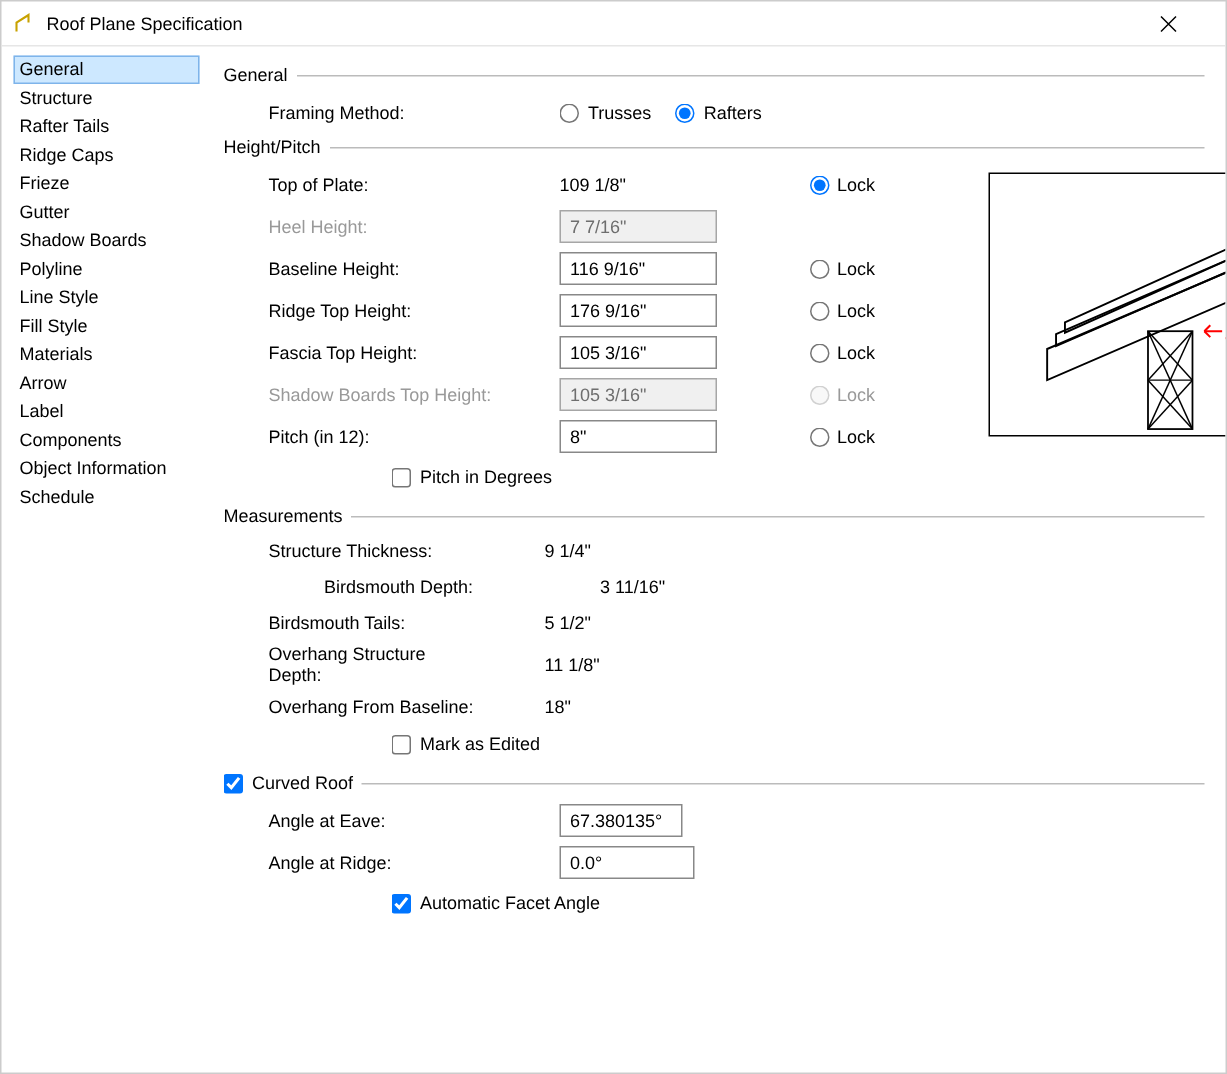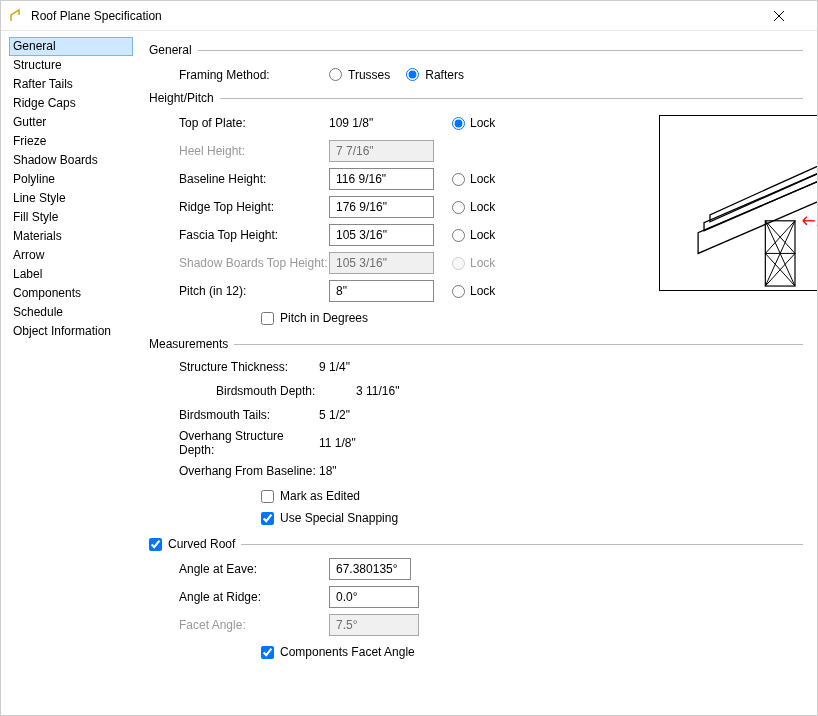--- a/index.html
+++ b/index.html
@@ -76,20 +76,21 @@
   }
   .section-header input[type=checkbox] {
     margin-right: 6px;
     width: 13px; height: 13px;
   }
   .row {
     display: flex;
     align-items: center;
     min-height: 24px;
     margin-bottom: 4px;
+    gap: 44px;
   }
   .indent1 { padding-left: 30px; }
   .lbl {
     width: 150px;
   }
   .lbl.wide { width: 150px; }
   .disabled { color: #999; }
   .val-static {
     width: 105px;
   }
@@ -114,21 +115,21 @@
   }
   .radio-cell input[type=radio] {
     width: 13px; height: 13px;
   }
   .radiogroup {
     display: flex;
     align-items: center;
     gap: 6px;
   }
   .radiogroup label {
-    display: flex; align-items: flex-start; gap: 6px;
+    display: flex; align-items: center; gap: 6px;
     margin-right: 10px;
   }
   .chk-row {
     display: flex;
     align-items: center;
     gap: 6px;
     margin-left: 112px;
     min-height: 22px;
   }
   .chk-row input[type=checkbox] {
@@ -165,32 +166,32 @@
     </div>
   </div>
 
   <div class="body">
 
     <div class="sidebar">
       <div class="sidebar-item selected">General</div>
       <div class="sidebar-item">Structure</div>
       <div class="sidebar-item">Rafter Tails</div>
       <div class="sidebar-item">Ridge Caps</div>
+      <div class="sidebar-item">Frieze</div>
       <div class="sidebar-item">Gutter</div>
-      <div class="sidebar-item">Frieze</div>
       <div class="sidebar-item">Shadow Boards</div>
       <div class="sidebar-item">Polyline</div>
       <div class="sidebar-item">Line Style</div>
       <div class="sidebar-item">Fill Style</div>
       <div class="sidebar-item">Materials</div>
       <div class="sidebar-item">Arrow</div>
       <div class="sidebar-item">Label</div>
       <div class="sidebar-item">Components</div>
+      <div class="sidebar-item">Object Information</div>
       <div class="sidebar-item">Schedule</div>
-      <div class="sidebar-item">Object Information</div>
     </div>
 
     <div class="main">
 
       <div class="section-header">
         <span class="label">General</span>
         <div class="line"></div>
       </div>
       <div class="row indent1">
         <span class="lbl">Framing Method:</span>
@@ -300,48 +301,40 @@
       </div>
       <div class="row indent1" style="min-height:20px;">
         <span class="lbl" style="width:140px;">Overhang From Baseline:</span>
         <span>18"</span>
       </div>
 
       <div class="chk-row">
         <input type="checkbox" style="">
         <span>Mark as Edited</span>
       </div>
-      <div class="chk-row">
-        <input type="checkbox" checked="" style="">
-        <span>Use Special Snapping</span>
-      </div>
 
       <div class="top-gap"></div>
 
       <div class="section-header">
         <input type="checkbox" checked="" style="">
         <span class="label">Curved Roof</span>
         <div class="line"></div>
       </div>
 
       <div class="row indent1">
         <span class="lbl" style="width:150px;">Angle at Eave:</span>
         <input class="input" style="width: 82px;" value="67.380135°">
       </div>
       <div class="row indent1">
         <span class="lbl" style="width:150px;">Angle at Ridge:</span>
         <input class="input" style="width: 90px;" value="0.0°">
       </div>
-      <div class="row indent1">
-        <span class="lbl disabled" style="width:150px;">Facet Angle:</span>
-        <input class="input readonly" style="width: 90px;" readonly="" value="7.5°">
-      </div>
       <div class="chk-row">
         <input type="checkbox" checked="" style="">
-        <span>Components Facet Angle</span>
+        <span>Automatic Facet Angle</span>
       </div>
 
       <div class="preview">
         <svg viewBox="0 0 270 176">
 
           <rect x="106" y="106" width="30" height="66" fill="none" stroke="#000" stroke-width="1.2"></rect>
           <line x1="106" y1="106" x2="136" y2="172" stroke="#000"></line>
           <line x1="136" y1="106" x2="106" y2="172" stroke="#000"></line>
           <line x1="106" y1="139" x2="136" y2="139" stroke="#000"></line>
           <line x1="106" y1="106" x2="136" y2="139" stroke="#000"></line>

